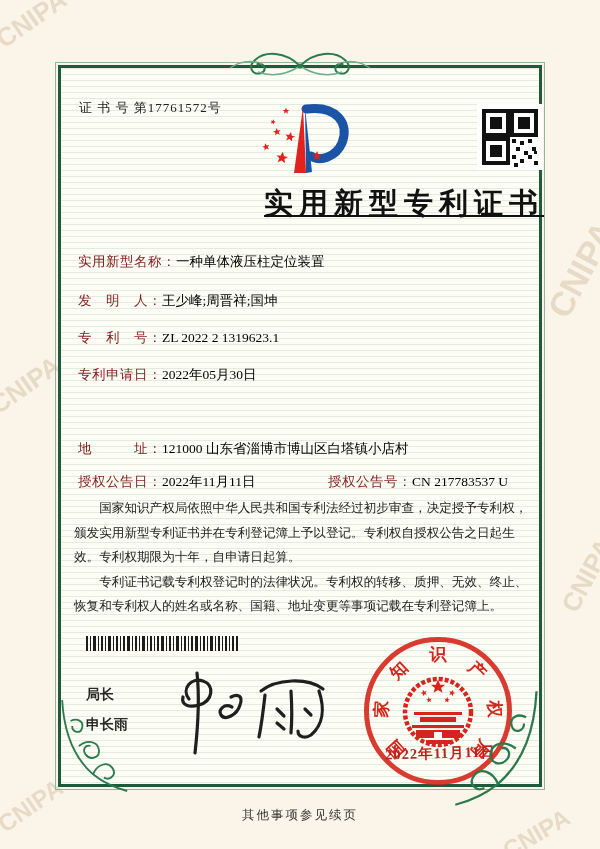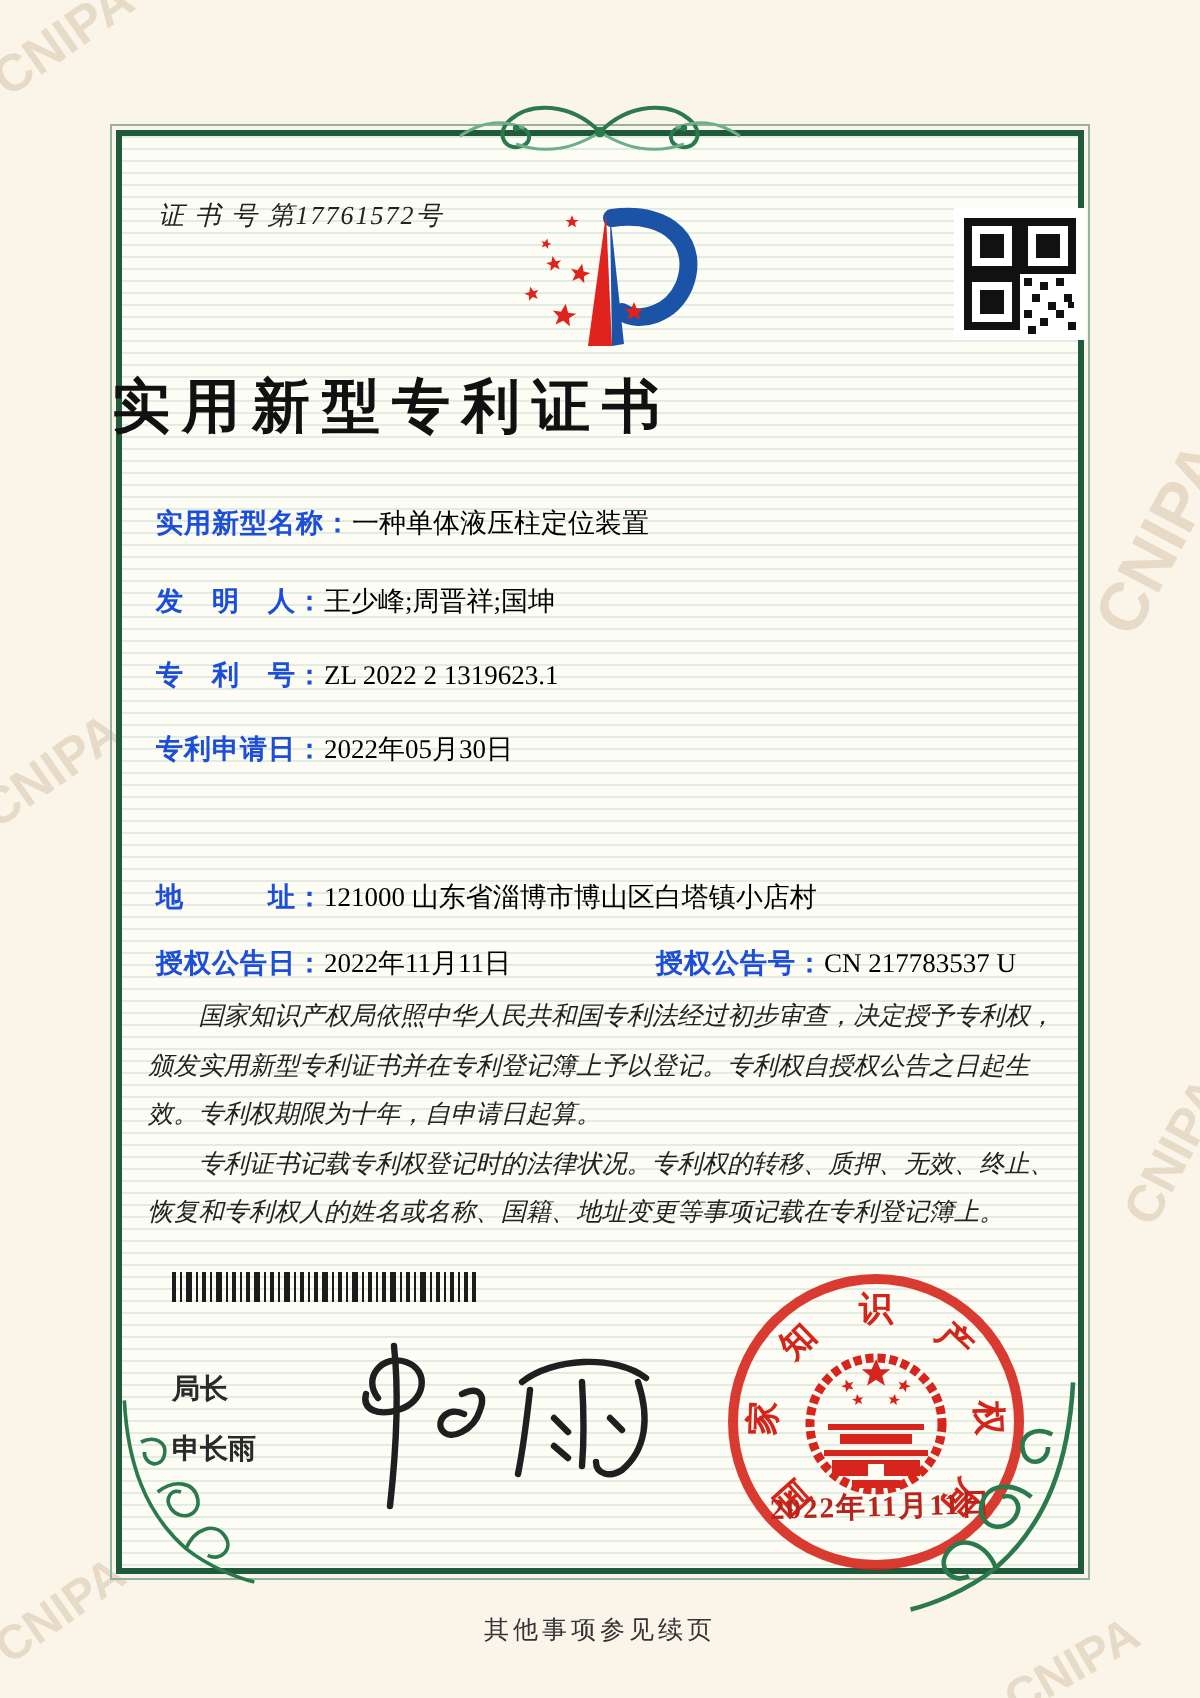--- a/index.html
+++ b/index.html
@@ -13,33 +13,33 @@
 
   
   .frame{position:absolute;left:55px;top:62px;width:488px;height:726px;
          border:1px solid #93b3a0;z-index:2;}
   .frame-inner{position:absolute;inset:2px;border:3px solid #1f5a3d;
     background-color:#fdfdf6;
     background-image:repeating-linear-gradient(180deg,
       rgba(130,175,145,0.22) 0px, rgba(130,175,145,0.22) 1px,
       rgba(255,255,255,0) 1px, rgba(255,255,255,0) 6px);}
 
-  .cert-no{position:absolute;left:23px;top:36px;font-size:13px;letter-spacing:1px;color:#222;font-style:italic;}
+  .cert-no{position:absolute;left:23px;top:36px;font-size:13px;letter-spacing:1px;color:#222;}
   .logo{position:absolute;left:188px;top:36px;width:118px;height:82px;}
   .qr{position:absolute;left:421px;top:41px;width:62px;height:62px;background:#fff;padding:2px;}
-  .title{position:absolute;left:0;top:121px;width:100%;text-align:left;
-         font-size:29px;font-weight:700;letter-spacing:6px;color:#111;}
+  .title{position:absolute;left:0;top:121px;width:100%;text-align:right;
+         font-size:29px;font-weight:700;letter-spacing:6px;color:#111;text-decoration:underline;}
 
   .field-row{position:absolute;left:22px;right:20px;font-size:13.5px;white-space:nowrap;}
-  .f-label{font-weight:700;letter-spacing:0.5px;color:#1d4ed8;}
+  .f-label{font-weight:400;letter-spacing:0.5px;color:#7f1d1d;}
   .f-value{font-weight:400;color:#000000;}
   .grant-col2{position:absolute;left:250px;top:0;}
 
   .paras{position:absolute;left:18px;right:16px;top:433px;font-size:12.6px;
-         line-height:1.95;font-style:italic;color:#222;}
+         line-height:1.95;color:#222;}
   .paras p{margin:0;text-indent:2em;}
 
   .barcode{position:absolute;left:30px;top:573px;width:152px;height:15px;}
 
   .signer{position:absolute;left:30px;top:624px;font-family:"Liberation Sans",sans-serif;
           font-size:14px;font-weight:700;color:#2a2a2a;line-height:1;}
   .signer .name{margin-top:16px;}
   .signature{position:absolute;left:105px;top:602px;width:180px;height:92px;}
 
   .seal{position:absolute;left:308px;top:574px;width:148px;height:148px;z-index:6;}

